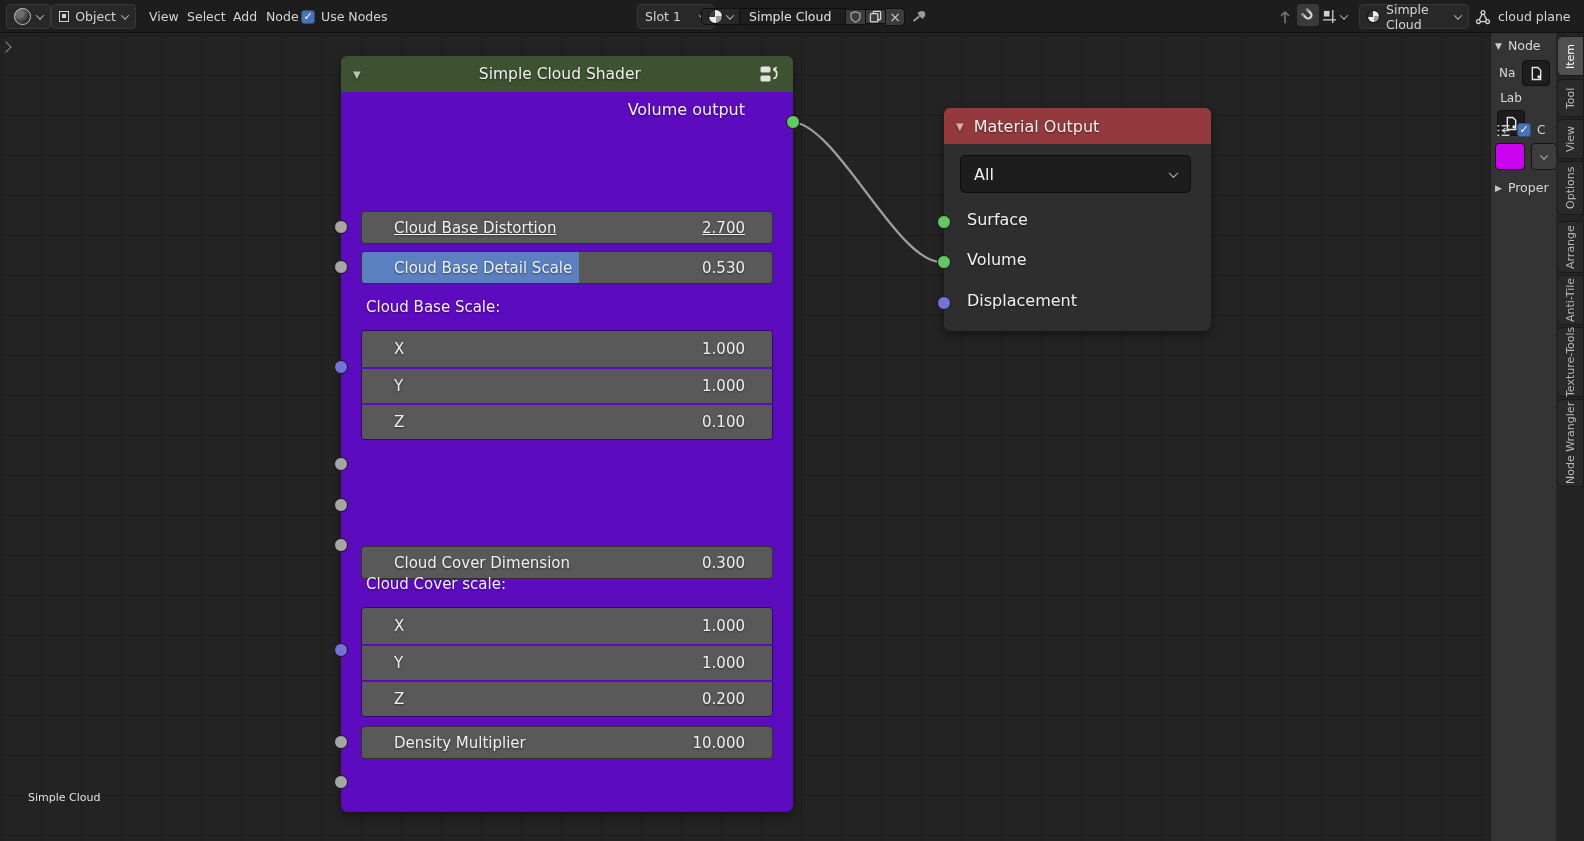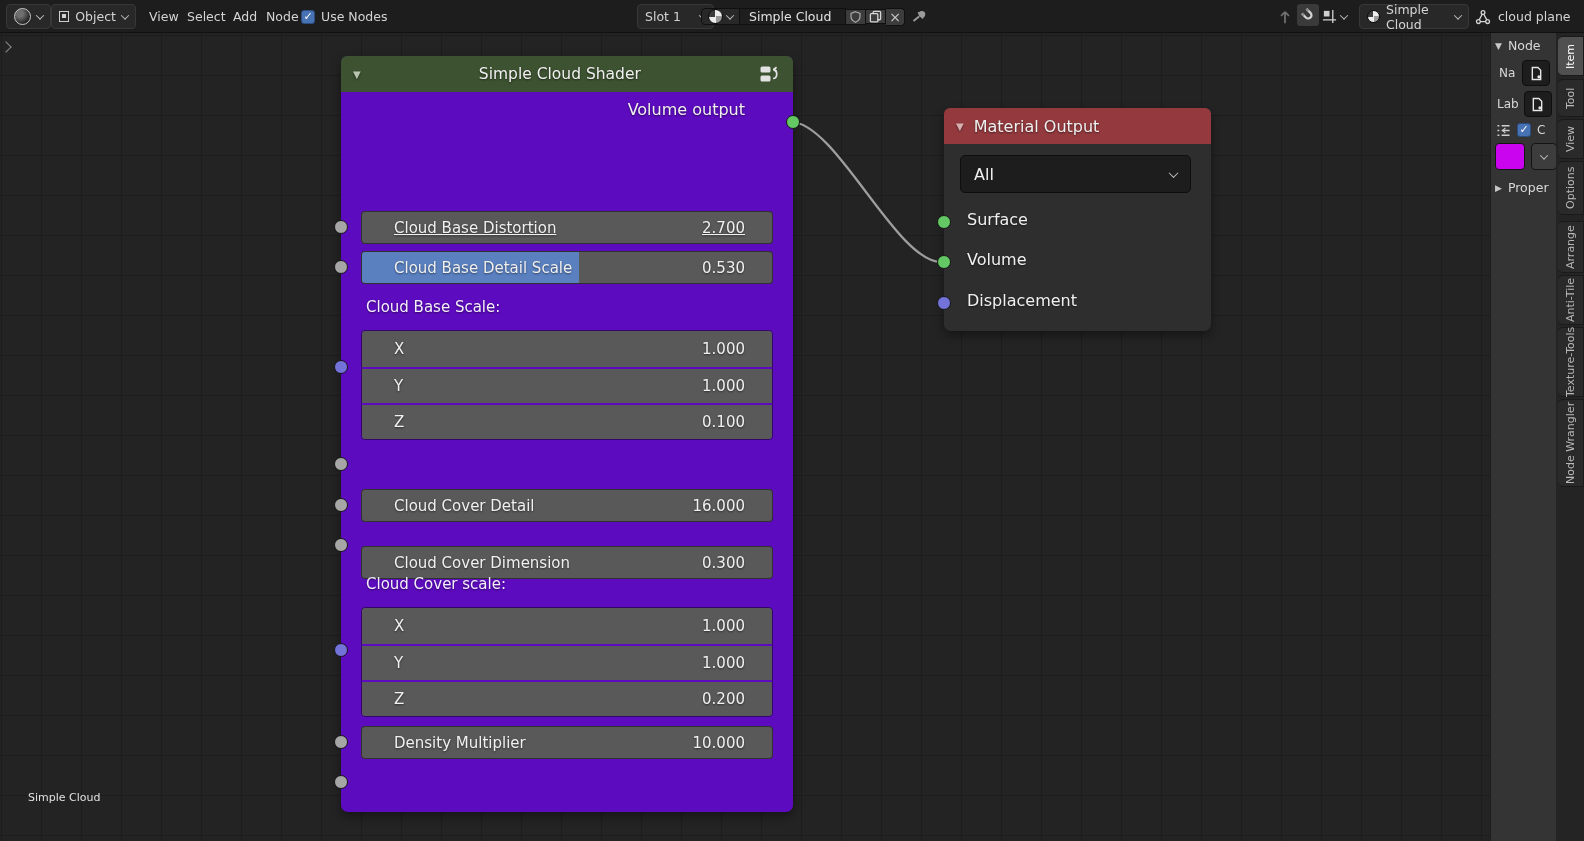--- a/index.html
+++ b/index.html
@@ -252,24 +252,20 @@
         </div>
         <div class="vrow">
           <span>Z</span>
           <span>0.100</span>
         </div>
       </div>
       <span class="socket sock-vec" style="left:-7px; top:304px;"></span>
 
       <span class="socket sock-gray" style="left:-7px; top:401px;"></span>
 
-      <div class="srow" style="top:433px;">
-        <span>Cloud Cover Detail</span>
-        <span>16.000</span>
-      </div>
       <span class="socket sock-gray" style="left:-7px; top:442px;"></span>
 
       <div class="srow" style="top:490px;">
         <span>Cloud Cover Dimension</span>
         <span>0.300</span>
       </div>
       <span class="socket sock-gray" style="left:-7px; top:482px;"></span>
 
       <div class="heading" style="top:519px;">Cloud Cover scale:</div>
 
@@ -325,21 +321,21 @@
     </div>
     <div class="row" style="left:8px; top:27px; gap:7px;">
       <span>Na</span>
       <span class="fieldbox">
         <svg class="icon" width="13" height="15" viewBox="0 0 14 16">
           <path d="M2.5 1.5 h6 l3 3 v10 h-9 z" fill="none" stroke="#e6e6e6" stroke-width="1.5"></path>
           <circle cx="9.6" cy="11.6" r="1.7" fill="#e6e6e6"></circle>
         </svg>
       </span>
     </div>
-    <div class="row" style="left:6px; top:58px; gap:5px;">
+    <div class="row" style="left:6px; top:58px; gap:5px;flex-direction:column;">
       <span>Lab</span>
       <span class="fieldbox">
         <svg class="icon" width="13" height="15" viewBox="0 0 14 16">
           <path d="M2.5 1.5 h6 l3 3 v10 h-9 z" fill="none" stroke="#e6e6e6" stroke-width="1.5"></path>
           <circle cx="9.6" cy="11.6" r="1.7" fill="#e6e6e6"></circle>
         </svg>
       </span>
     </div>
     <div class="row" style="left:5px; top:90px; gap:6px;">
       <svg class="icon" width="15" height="13" viewBox="0 0 16 14">

